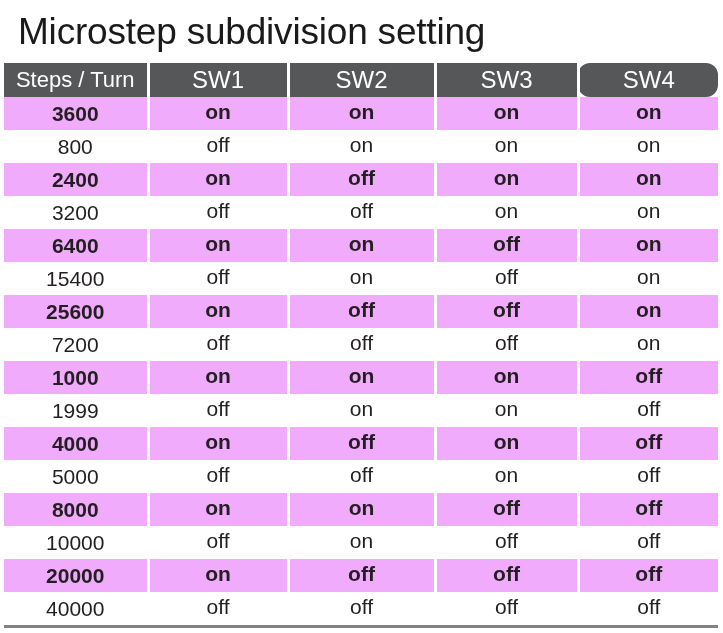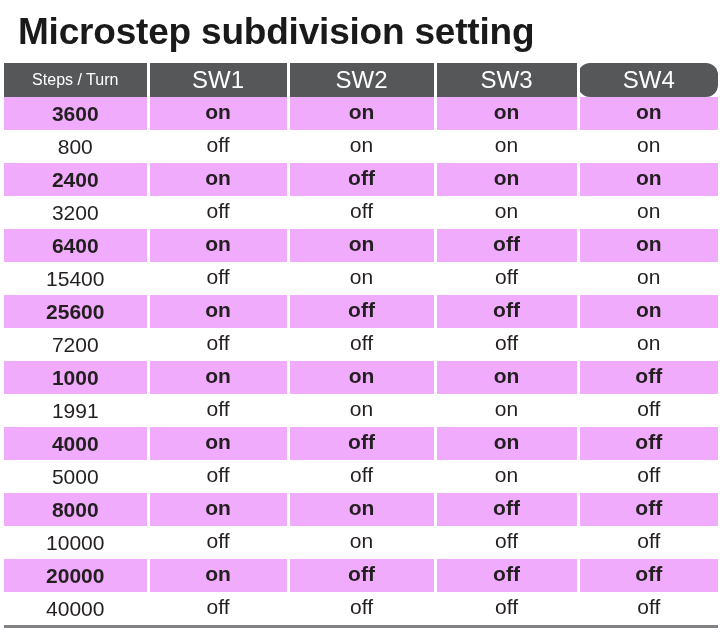--- a/index.html
+++ b/index.html
@@ -21,21 +21,21 @@
     height: 633px;
   }
 
   
   .page-title {
     position: absolute;
     left: 18px;
     top: 7px;
     font-size: 37px;
     line-height: 50px;
-    font-weight: 700;
+    font-weight: 400;
     letter-spacing: -0.2px;
     color: #1a1a1a;
     white-space: nowrap;
   }
 
   
   .table-wrap {
     position: absolute;
     left: 4px;
     top: 63px;
@@ -64,21 +64,21 @@
     font-size: 24px;
     line-height: 34px;
     text-align: center;
     padding: 0;
     border-right: 3px solid #ffffff;
     vertical-align: middle;
     white-space: nowrap;
   }
   thead th:last-child { border-right: none; border-radius: 12px; }
   thead th.head-steps {
-    font-size: 16px;
+    font-size: 22px;
     margin-top: 12px;
   }
 
   tbody td {
     height: 33px;
     padding: 0;
     text-align: center;
     vertical-align: middle;
     font-size: 21px;
     line-height: 33px;
@@ -188,21 +188,21 @@
             <td class="sw-cell"><span class="sw-val">on</span></td>
           </tr>
           <tr class="shaded">
             <td class="steps-cell">1000</td>
             <td class="sw-cell"><span class="sw-val">on</span></td>
             <td class="sw-cell"><span class="sw-val">on</span></td>
             <td class="sw-cell"><span class="sw-val">on</span></td>
             <td class="sw-cell"><span class="sw-val">off</span></td>
           </tr>
           <tr class="plain">
-            <td class="steps-cell">1991</td>
+            <td class="steps-cell">1999</td>
             <td class="sw-cell"><span class="sw-val">off</span></td>
             <td class="sw-cell"><span class="sw-val">on</span></td>
             <td class="sw-cell"><span class="sw-val">on</span></td>
             <td class="sw-cell"><span class="sw-val">off</span></td>
           </tr>
           <tr class="shaded">
             <td class="steps-cell">4000</td>
             <td class="sw-cell"><span class="sw-val">on</span></td>
             <td class="sw-cell"><span class="sw-val">off</span></td>
             <td class="sw-cell"><span class="sw-val">on</span></td>

